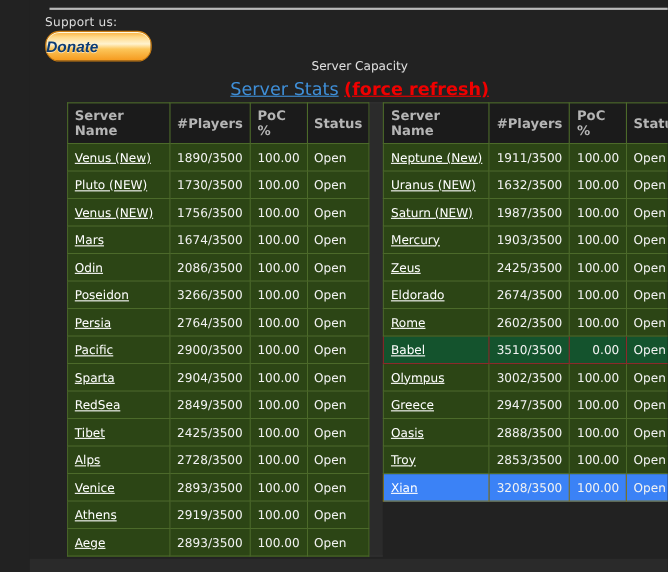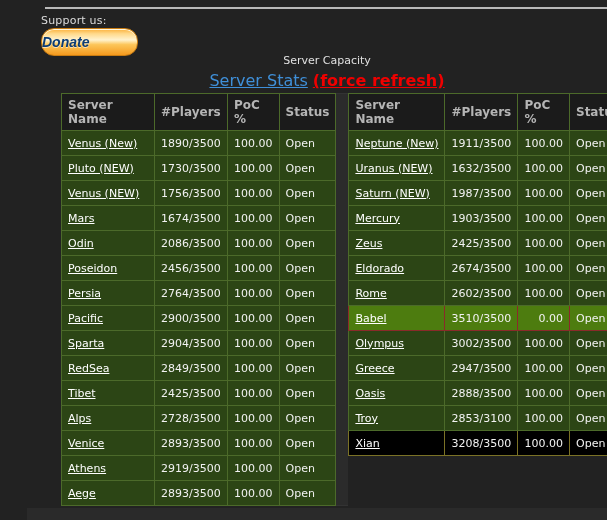--- a/index.html
+++ b/index.html
@@ -142,22 +142,22 @@
   }
   table.stat-table td {
     font-size: 11px;
     color: #f2f2f2;
     padding: 3px 6px;
     border: 1px solid #4c6a2a;
     height: 18px;
     white-space: nowrap;
   }
   tr.row-green td { background: #2c4515; }
-  tr.row-red td    { background: #4d7c0f; border-color: #8a2a2a; }
-  tr.row-gold td   { background: #000000; border-color: #7b7226; }
+  tr.row-red td    { background: #14532d; border-color: #8a2a2a; }
+  tr.row-gold td   { background: #3b82f6; border-color: #7b7226; }
   td.c-name   { width: 80px; }
   td.c-players{ width: 60px; text-align: left; }
   td.c-poc    { width: 38px; text-align: right; }
   td.c-status { width: 42px; text-align: left; }
   th.c-name   { width: 80px; }
   th.c-players{ width: 60px; }
   th.c-poc    { width: 38px; }
   th.c-status { width: 42px; }
   a.server-link {
     color: #ffffff;
@@ -228,21 +228,21 @@
             <td class="c-status">Open</td>
           </tr>
           <tr class="row-green">
             <td class="c-name"><a class="server-link">Odin</a></td>
             <td class="c-players">2086/3500</td>
             <td class="c-poc">100.00</td>
             <td class="c-status">Open</td>
           </tr>
           <tr class="row-green">
             <td class="c-name"><a class="server-link">Poseidon</a></td>
-            <td class="c-players">2456/3500</td>
+            <td class="c-players">3266/3500</td>
             <td class="c-poc">100.00</td>
             <td class="c-status">Open</td>
           </tr>
           <tr class="row-green">
             <td class="c-name"><a class="server-link">Persia</a></td>
             <td class="c-players">2764/3500</td>
             <td class="c-poc">100.00</td>
             <td class="c-status">Open</td>
           </tr>
           <tr class="row-green">
@@ -369,21 +369,21 @@
             <td class="c-status">Open</td>
           </tr>
           <tr class="row-green">
             <td class="c-name"><a class="server-link">Oasis</a></td>
             <td class="c-players">2888/3500</td>
             <td class="c-poc">100.00</td>
             <td class="c-status">Open</td>
           </tr>
           <tr class="row-green">
             <td class="c-name"><a class="server-link">Troy</a></td>
-            <td class="c-players">2853/3100</td>
+            <td class="c-players">2853/3500</td>
             <td class="c-poc">100.00</td>
             <td class="c-status">Open</td>
           </tr>
           <tr class="row-gold">
             <td class="c-name"><a class="server-link">Xian</a></td>
             <td class="c-players">3208/3500</td>
             <td class="c-poc">100.00</td>
             <td class="c-status">Open</td>
           </tr>
         </tbody>

